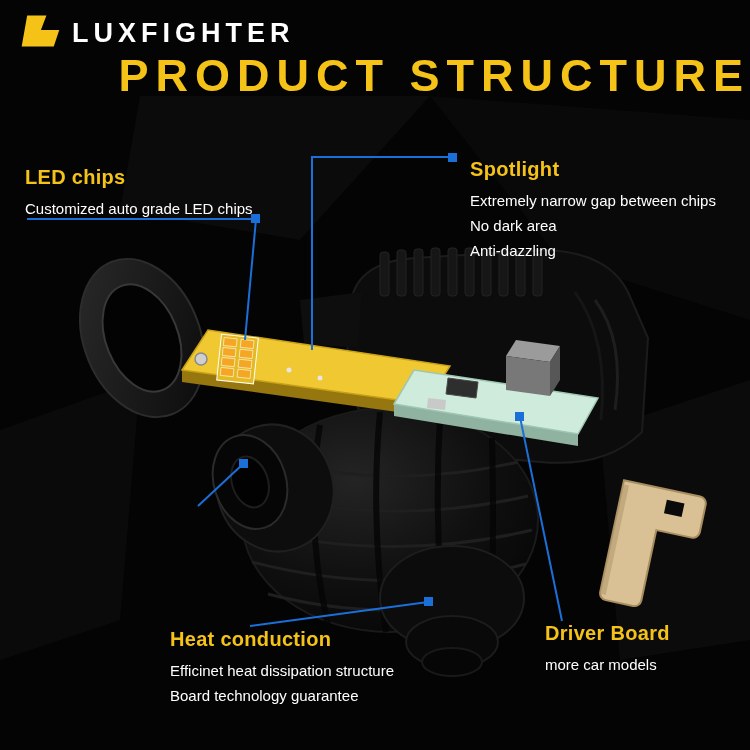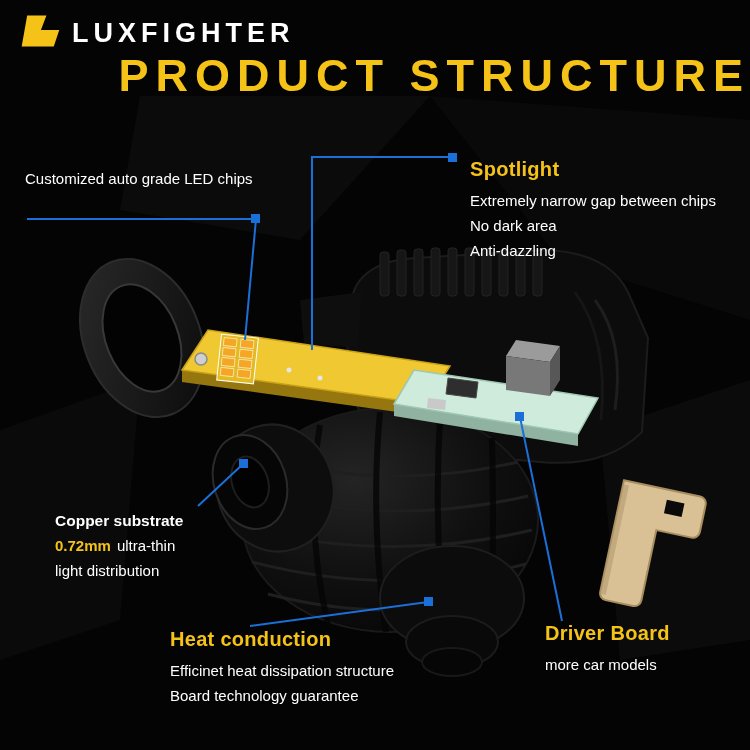--- a/index.html
+++ b/index.html
@@ -159,37 +159,31 @@
       <svg width="44" height="38" viewBox="0 0 48 40" aria-hidden="true">
         <polygon class="accent-fill" points="10,3 31,3 25,19 45,19 39,37 4,37"></polygon>
       </svg>
     </span>
     <span class="logo-text">LUXFIGHTER</span>
   </header>
 
   <h1 class="title">PRODUCT STRUCTURE</h1>
 
   <div class="callout" style="left:25px;top:166px">
+    <div class="co-head">LED chips</div>
     <div class="co-line">Customized auto grade LED chips</div>
   </div>
 
   <div class="callout" style="left:470px;top:158px">
     <div class="co-head">Spotlight</div>
     <div class="co-line">Extremely narrow gap between chips</div>
     <div class="co-line">No dark area</div>
     <div class="co-line">Anti-dazzling</div>
   </div>
 
-  <div class="callout" style="left:55px;top:508px">
-    <div class="co-line strong">Copper substrate</div>
-    <div class="co-line">
-      <span class="hl">0.72mm</span><span class="sp">ultra-thin</span>
-    </div>
-    <div class="co-line">light distribution</div>
-  </div>
 
   <div class="callout" style="left:170px;top:628px">
     <div class="co-head">Heat conduction</div>
     <div class="co-line">Efficinet heat dissipation structure</div>
     <div class="co-line">Board technology guarantee</div>
   </div>
 
   <div class="callout" style="left:545px;top:622px">
     <div class="co-head">Driver Board</div>
     <div class="co-line">more car models</div>

